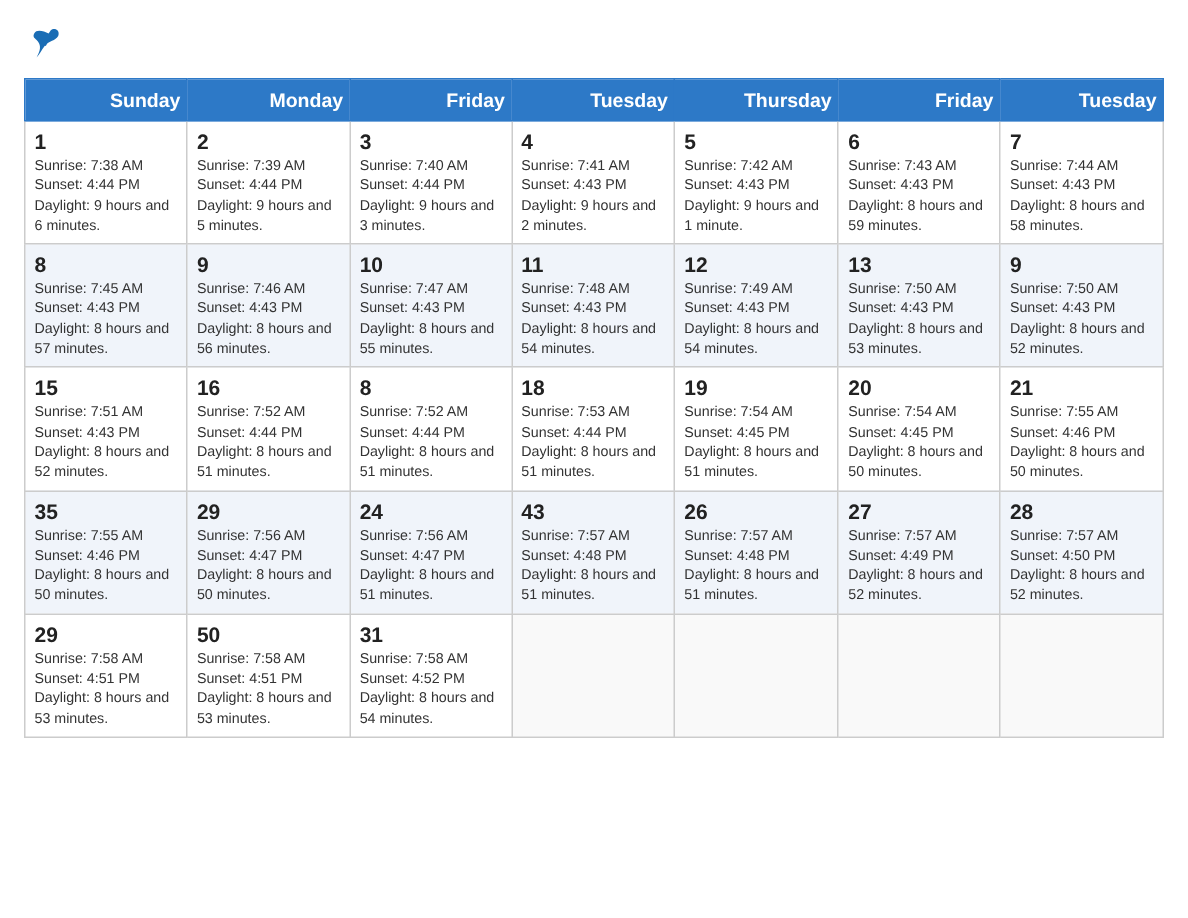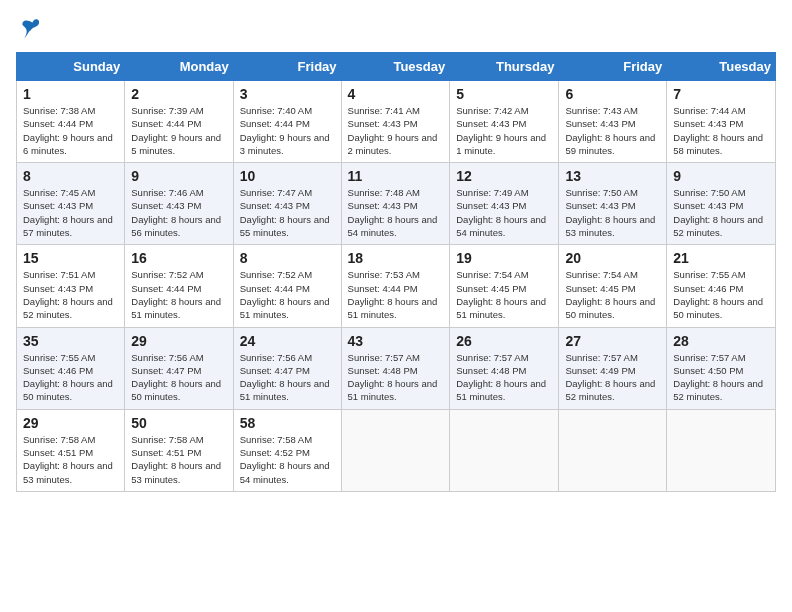--- a/index.html
+++ b/index.html
@@ -245,21 +245,21 @@
       <tr>
         <td>
           <span class="day-num">29</span>
           <div class="day-info">Sunrise: 7:58 AM<br>Sunset: 4:51 PM<br>Daylight: 8 hours and 53 minutes.</div>
         </td>
         <td>
           <span class="day-num">50</span>
           <div class="day-info">Sunrise: 7:58 AM<br>Sunset: 4:51 PM<br>Daylight: 8 hours and 53 minutes.</div>
         </td>
         <td>
-          <span class="day-num">58</span>
+          <span class="day-num">31</span>
           <div class="day-info">Sunrise: 7:58 AM<br>Sunset: 4:52 PM<br>Daylight: 8 hours and 54 minutes.</div>
         </td>
         <td class="empty-cell"></td>
         <td class="empty-cell"></td>
         <td class="empty-cell"></td>
         <td class="empty-cell"></td>
       </tr>
     </tbody>
 </table>
 

